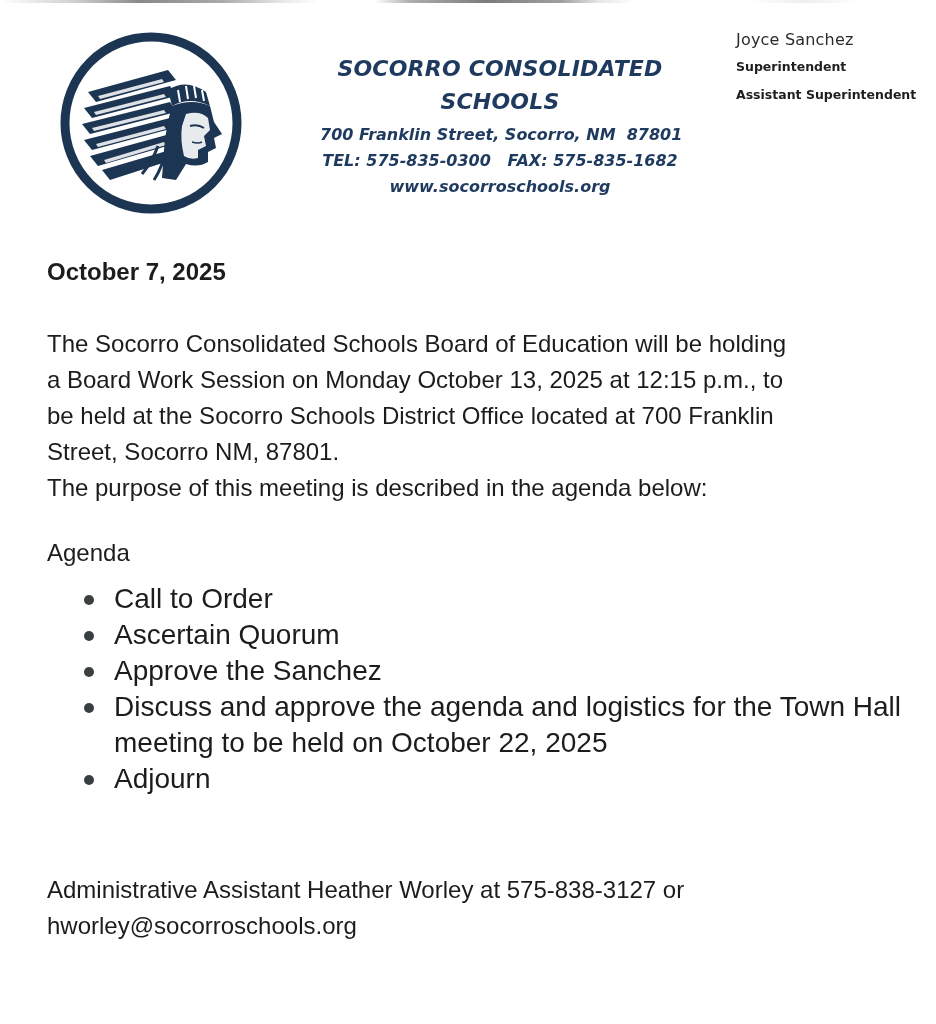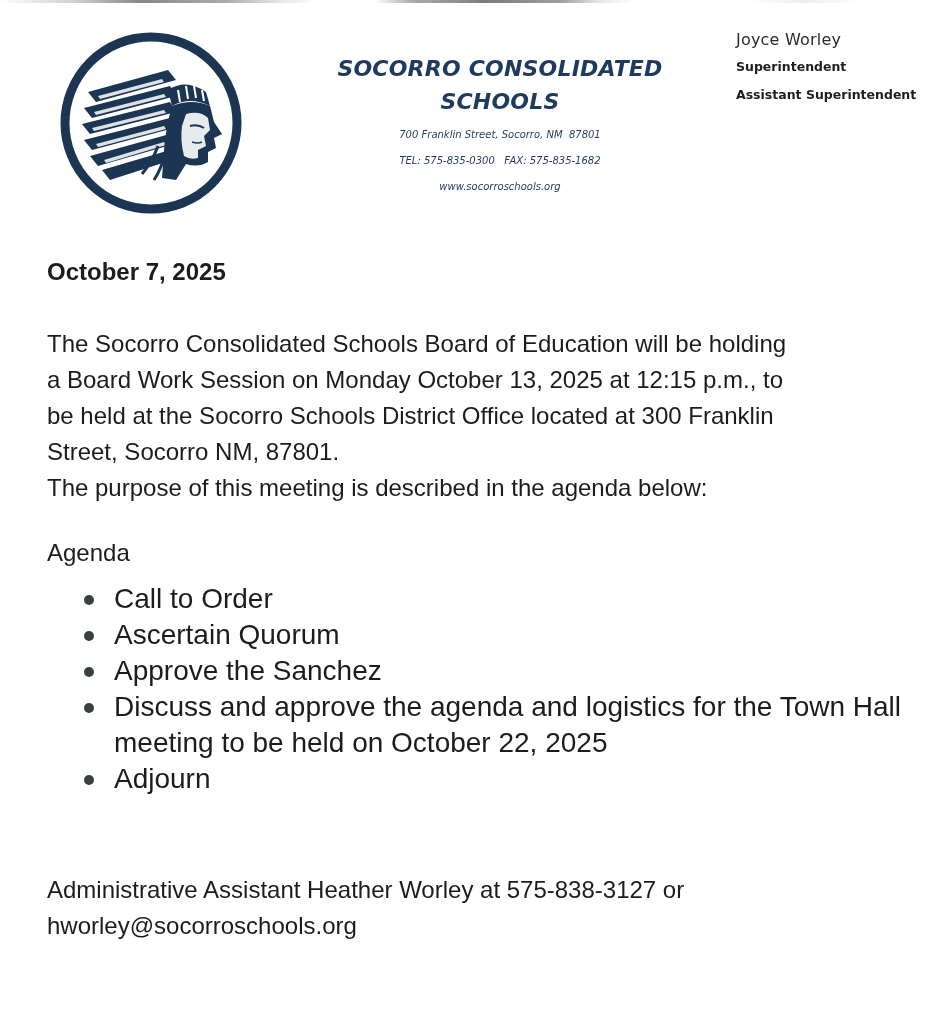--- a/index.html
+++ b/index.html
@@ -16,21 +16,21 @@
     position: absolute; left: 58px; top: 30px; width: 186px; height: 186px;
   }
   .letterhead-center {
     position: absolute; left: 320px; top: 52px; width: 360px; text-align: center;
     color: #1f3a5f; font-family: "DejaVu Sans", sans-serif; font-style: italic;
   }
   .org-name {
     font-size: 22px; font-weight: bold; line-height: 33px; letter-spacing: 0.2px; text-align: center;
   }
   .org-line {
-    font-size: 10px; font-weight: normal; line-height: 26px;
+    font-size: 16px; font-weight: bold; line-height: 26px;
   }
   .org-line.address { margin-top: 4px; }
   .letterhead-right {
     position: absolute; left: 736px; top: 30px; width: 200px;
     font-family: "DejaVu Sans", sans-serif; color: #2b2b2b;
   }
   .staff-name { font-size: 16px; line-height: 20px; letter-spacing: 0.2px; }
   .staff-title { font-size: 12.5px; font-weight: bold; line-height: 18px; color: #1e1e1e; }
   .staff-block-1 .staff-title { margin-top: 8px; }
   .staff-block-2 { margin-top: 10px; }
@@ -102,34 +102,34 @@
 <div class="letterhead-center">
   <div class="org-name">SOCORRO CONSOLIDATED</div>
   <div class="org-name">SCHOOLS</div>
   <div class="org-line address" style="white-space: pre;">700 Franklin Street, Socorro, NM  87801</div>
   <div class="org-line" style="white-space: pre;">TEL: 575-835-0300   FAX: 575-835-1682</div>
   <div class="org-line">www.socorroschools.org</div>
 </div>
 
 <div class="letterhead-right">
   <div class="staff-block-1">
-    <div class="staff-name">Joyce Worley</div>
+    <div class="staff-name">Joyce Sanchez</div>
     <div class="staff-title">Superintendent</div>
   </div>
   <div class="staff-block-2">
     <div class="staff-title">Assistant Superintendent</div>
   </div>
 </div>
 
 <div class="body-text date">October 7, 2025</div>
 
 <div class="body-text intro">
   <div>The Socorro Consolidated Schools Board of Education will be holding</div>
   <div>a Board Work Session on Monday October 13, 2025 at 12:15 p.m., to</div>
-  <div>be held at the Socorro Schools District Office located at 300 Franklin</div>
+  <div>be held at the Socorro Schools District Office located at 700 Franklin</div>
   <div>Street, Socorro NM, 87801.</div>
   <div>The purpose of this meeting is described in the agenda below:</div>
 </div>
 
 <div class="body-text agenda-heading">Agenda</div>
 
 <ul class="agenda-list">
   <li>
     <span class="bullet"></span>
     <div>Call to Order</div>

